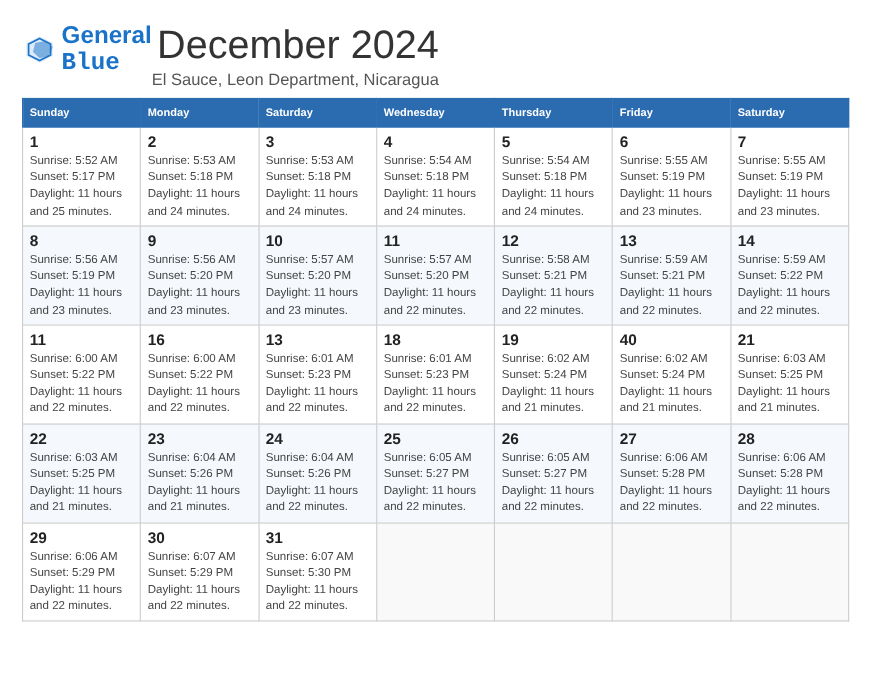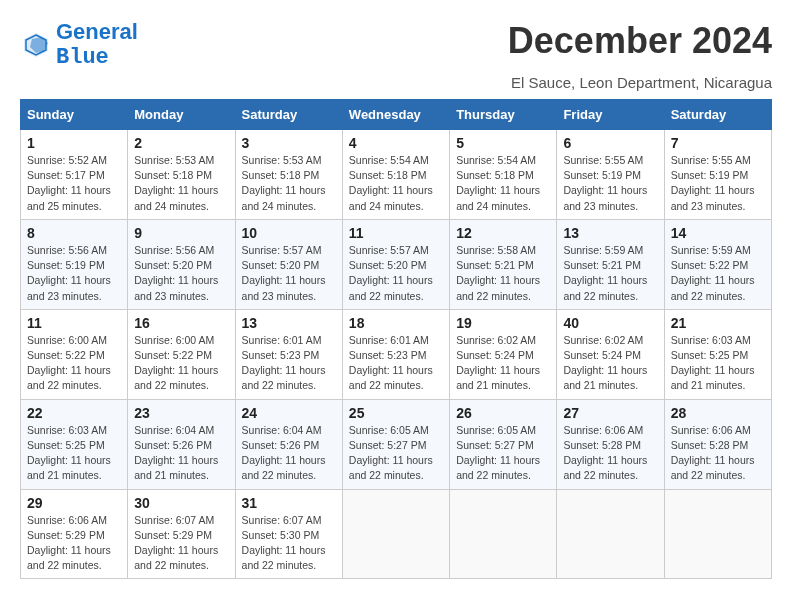--- a/index.html
+++ b/index.html
@@ -5,21 +5,20 @@
     * { box-sizing: border-box; margin: 0; padding: 0; }
     body {
       font-family: Arial, sans-serif;
       background: #fff;
       width: 792px;
       min-height: 612px;
       padding: 20px;
     }
     .header-area {
       display: flex;
-      justify-content: space-between;
       align-items: flex-start;
       margin-bottom: 8px;
     }
     .logo {
       display: flex;
       align-items: center;
       gap: 4px;
     }
     .logo-text {
       font-size: 22px;
@@ -32,39 +31,39 @@
     }
     .logo-icon {
       width: 32px;
       height: 32px;
     }
     .title-area {
       text-align: right;
     }
     .month-title {
       font-size: 36px;
-      font-weight: bold;
+      font-weight: normal;
       color: #333;
     }
     .subtitle {
       font-size: 15px;
       color: #555;
-      margin-top: 12px;
+      margin-top: 2px;
     }
     table {
       width: 100%;
       border-collapse: collapse;
       font-size: 11px;
     }
     thead tr th {
       background-color: #2b6cb0;
       color: #fff;
       padding: 7px 6px;
       text-align: left;
-      font-size: 13px;
+      font-size: 10px;
       font-weight: bold;
       border: 1px solid #2b6cb0;
     }
     tbody tr td {
       border: 1px solid #ccc;
       padding: 5px 6px;
       vertical-align: top;
       width: 107px;
       min-height: 70px;
       background: #fff;

